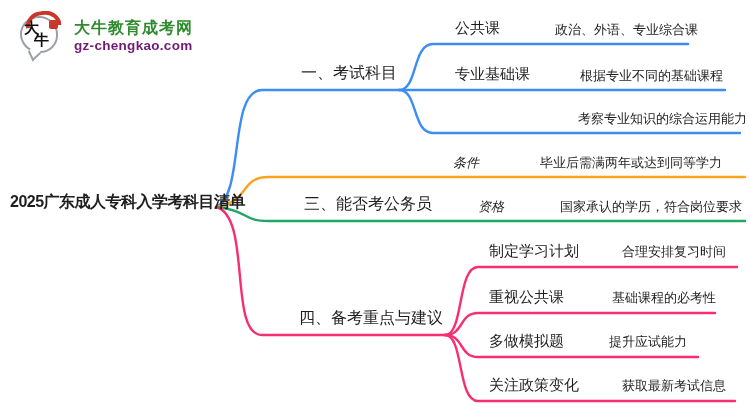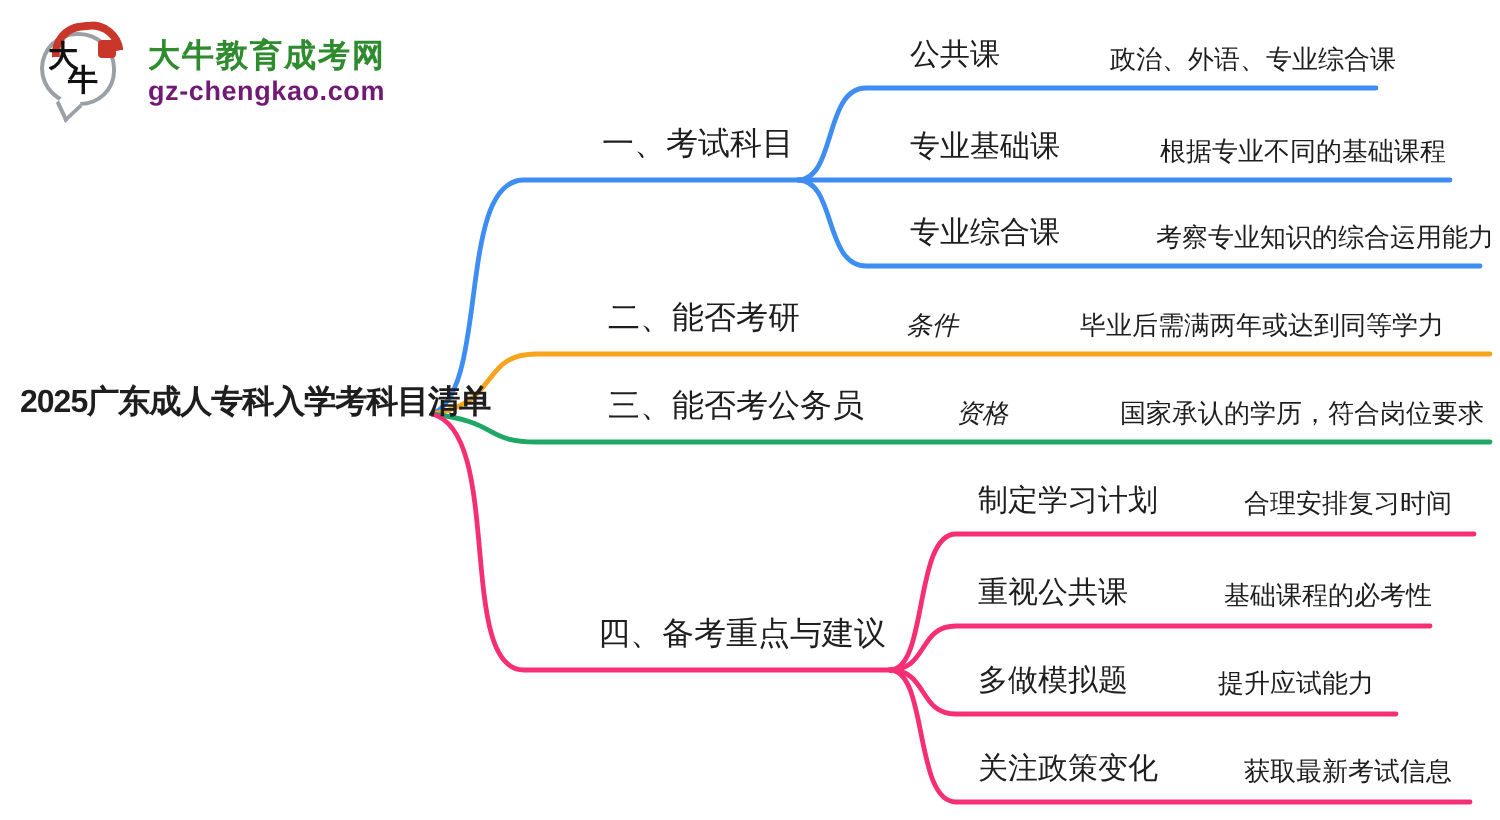--- a/index.html
+++ b/index.html
@@ -78,24 +78,22 @@
     <div class="domain" style="color: #701a75;">gz-chengkao.com</div>
   </div>
 
   <div class="node root" style="left: 10px; top: 193px; color: rgb(30, 30, 30);">2025广东成人专科入学考科目清单</div>
 
   <div class="node lbl" style="left: 301px; top: 64px; color: rgb(30, 30, 30);">一、考试科目</div>
   <div class="node key" style="left: 455px; top: 20px; color: rgb(30, 30, 30);">公共课</div>
   <div class="node val" style="left: 555px; top: 23px; color: rgb(30, 30, 30);">政治、外语、专业综合课</div>
   <div class="node key" style="left: 455px; top: 66px; color: rgb(30, 30, 30);">专业基础课</div>
   <div class="node val" style="left: 580px; top: 69px; color: rgb(30, 30, 30);">根据专业不同的基础课程</div>
-  <div class="node key" style="left: 455px; top: 109px; color: rgb(30, 30, 30);">专业综合课</div>
   <div class="node val" style="left: 578px; top: 112px; color: rgb(30, 30, 30);">考察专业知识的综合运用能力</div>
 
-  <div class="node lbl" style="left: 304px; top: 151px; color: rgb(30, 30, 30);">二、能否考研</div>
   <div class="node key-sm" style="left: 453px; top: 156px; color: rgb(30, 30, 30);">条件</div>
   <div class="node val" style="left: 540px; top: 156px; color: rgb(30, 30, 30);">毕业后需满两年或达到同等学力</div>
 
   <div class="node lbl" style="left: 304px; top: 195px; color: rgb(30, 30, 30);">三、能否考公务员</div>
   <div class="node key-sm" style="left: 478px; top: 200px; color: rgb(30, 30, 30);">资格</div>
   <div class="node val" style="left: 560px; top: 200px; color: rgb(30, 30, 30); font-family: Liberation Serif, serif;">国家承认的学历，符合岗位要求</div>
 
   <div class="node lbl" style="left: 299px; top: 309px; color: rgb(30, 30, 30);">四、备考重点与建议</div>
   <div class="node key" style="left: 489px; top: 243px; color: rgb(30, 30, 30);">制定学习计划</div>
   <div class="node val" style="left: 622px; top: 245px; color: rgb(30, 30, 30);">合理安排复习时间</div>

